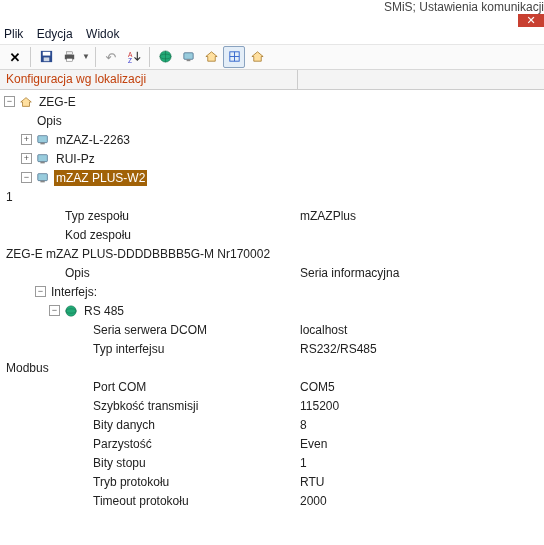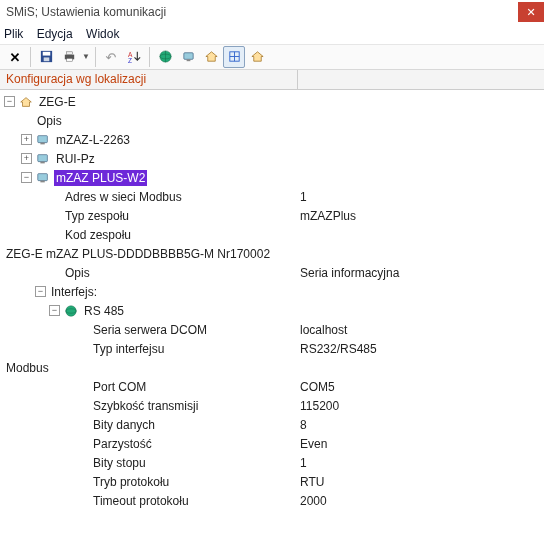--- a/index.html
+++ b/index.html
@@ -8,25 +8,26 @@
     font-family: "Segoe UI", Tahoma, sans-serif;
     font-size: 12px;
     background: #fff;
     color: #222;
     width: 544px;
     height: 545px;
     overflow: hidden;
   }
   .titlebar {
     display: flex;
-    align-items: center;
+    align-items: flex-end;
     justify-content: space-between;
     height: 24px;
     padding: 0 0 0 6px;
     background: #fff;
+    flex-direction: column;
   }
   .titlebar .title { color: #444; font-size: 12px; }
   .close-btn {
     width: 26px; height: 20px;
     background: #c84031;
     color: #fff;
     display: flex; align-items: center; justify-content: center;
     font-size: 11px;
     cursor: pointer;
   }
@@ -101,21 +102,21 @@
     display: inline-flex; align-items: center; justify-content: center;
     font-size: 9px; line-height: 1;
     color: #555;
     background: #fff;
     cursor: pointer;
     flex-shrink:0;
   }
   .exp-sp { width: 11px; height: 11px; display:inline-block; flex-shrink:0;}
   .ico { width: 16px; height: 16px; display:inline-flex; align-items:center; justify-content:center; flex-shrink:0; font-size:13px;}
   .lbl { white-space: nowrap; padding: 1px 2px; }
-  .sel { background: #6d28d9; color: #fff; }
+  .sel { background: #a16207; color: #fff; }
   .home-ico svg, .mon-ico svg, .net-ico svg { width:14px; height:14px; }
 </style>
 </head>
 <body>
 
 <div class="titlebar">
   <span class="title">SMiS; Ustawienia komunikacji</span>
   <div class="close-btn">
     <span>✕</span>
   </div>
@@ -261,25 +262,20 @@
             <rect x="5" y="11" width="5" height="2" fill="#888"></rect>
           </svg>
         </span>
       <span class="lbl sel">mZAZ PLUS-W2</span>
     </div>
       <div class="cell-r"></div>
   </div>
 
   <div id="props-container">
       <div class="row">
-        <div class="cell-l">
-          <span class="indent" style="width:42px"></span>
-          <span class="exp-sp"></span>
-          <span class="lbl">Adres w sieci Modbus</span>
-        </div>
         <div class="cell-r">1</div>
       </div>
       <div class="row">
         <div class="cell-l">
           <span class="indent" style="width:42px"></span>
           <span class="exp-sp"></span>
           <span class="lbl">Typ zespołu</span>
         </div>
         <div class="cell-r">mZAZPlus</div>
       </div>

